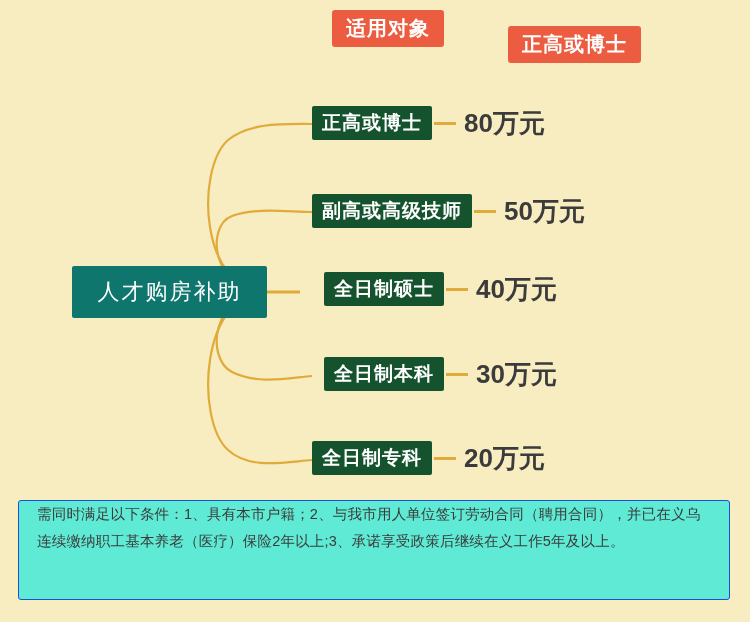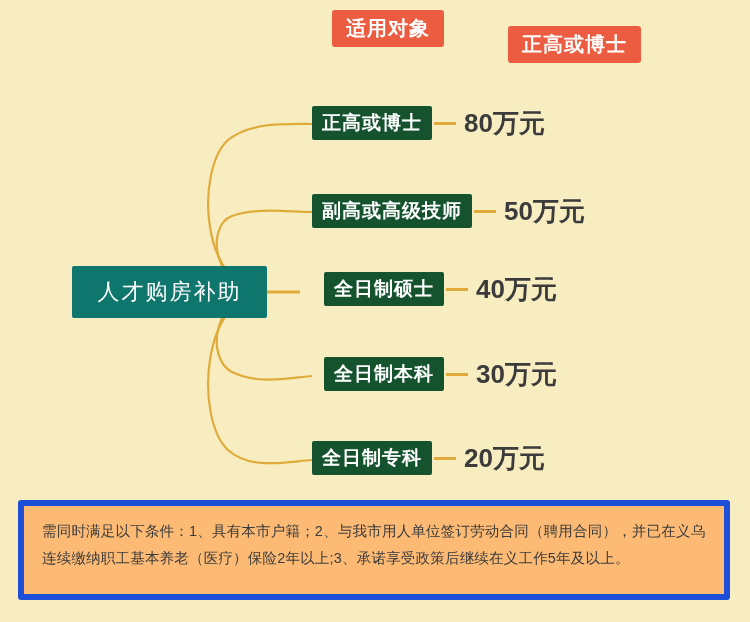--- a/index.html
+++ b/index.html
@@ -103,25 +103,25 @@
   #branch-3 { left: 324px; top: 357px; }
   #branch-4 { left: 312px; top: 441px; }
 
   
   #footnote {
     position: absolute;
     left: 18px;
     top: 500px;
     width: 712px;
     height: 100px;
-    background: #fdba74;
-    border: 6px solid #1d4ed8;
+    background: #5eead4;
+    border: 1px solid #1d4ed8;
     border-radius: 3px;
     box-sizing: border-box;
-    padding: 12px 18px 10px 18px;
+    padding: 0 18px 10px 18px;
   }
   #footnote-text {
     color: #3b3b3b;
     font-size: 14.5px;
     line-height: 1.85;
     letter-spacing: 0.2px;
     margin: 0;
   }
 </style>
 </head>

